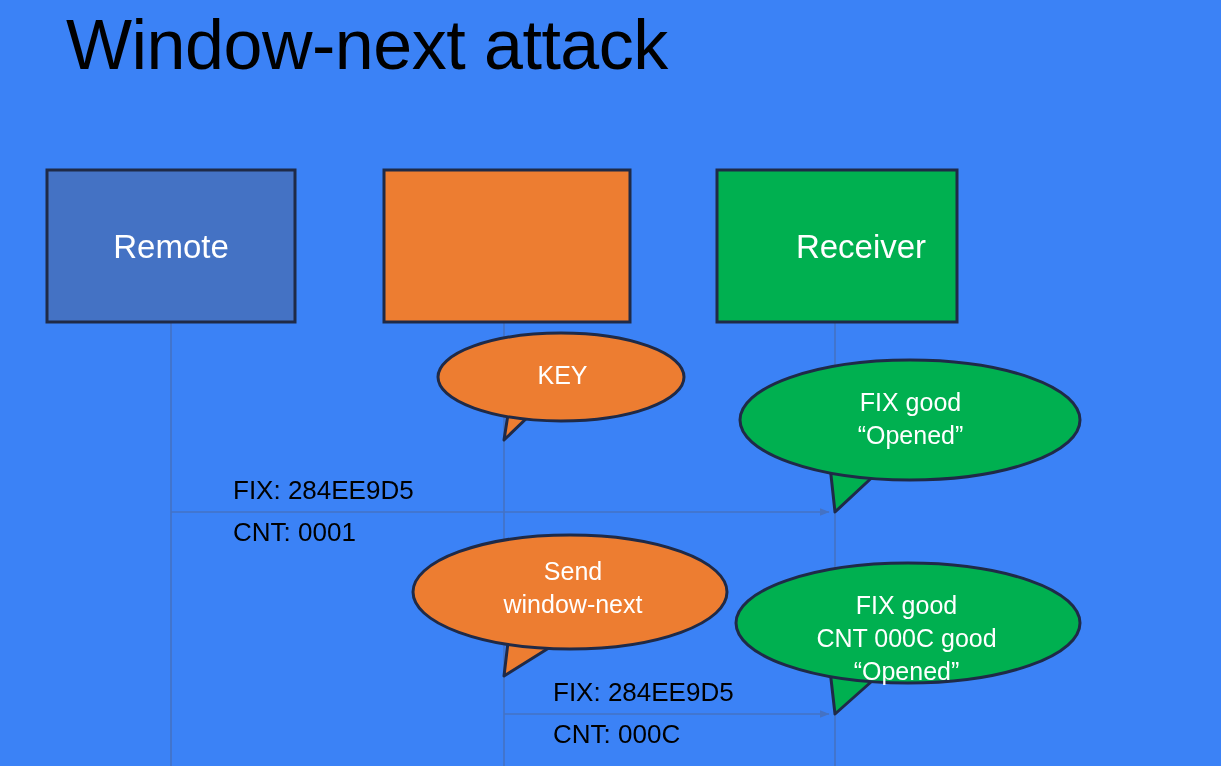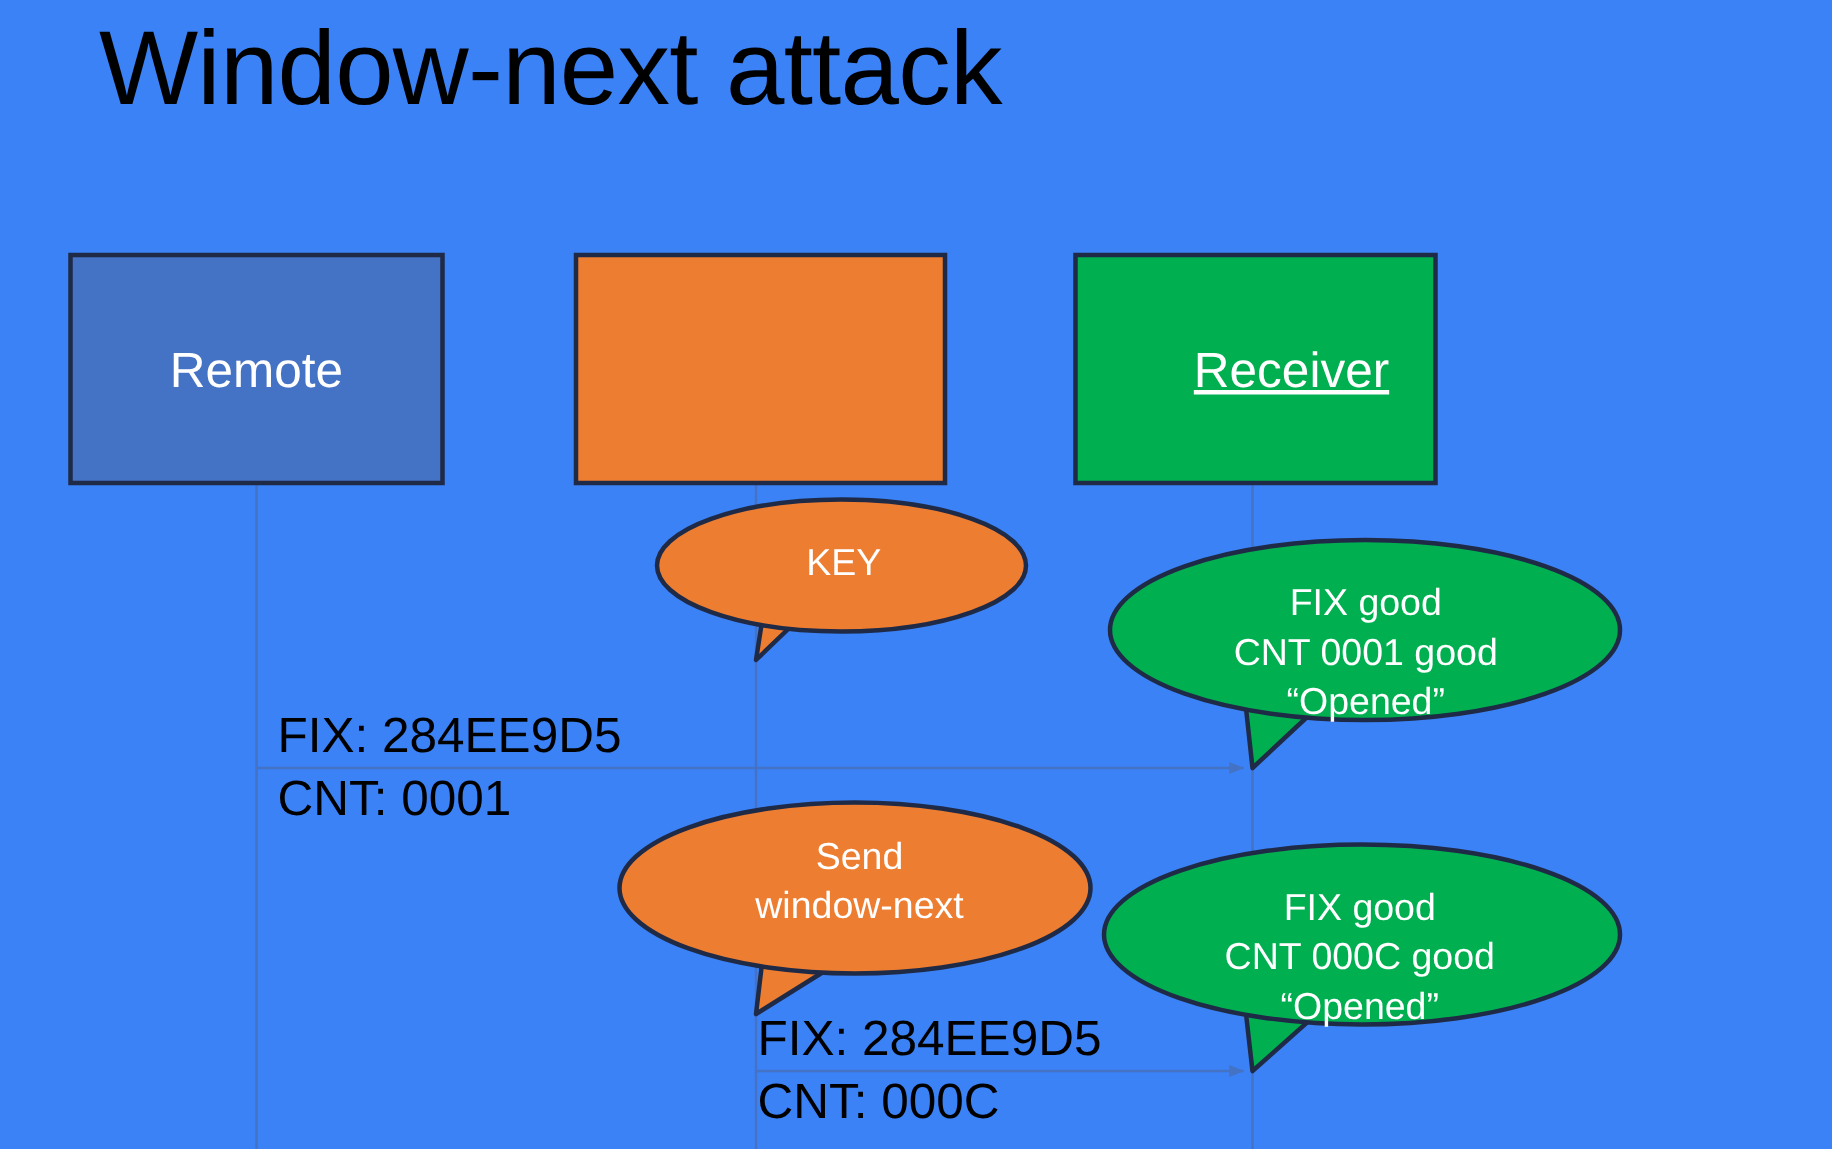--- a/index.html
+++ b/index.html
@@ -47,43 +47,44 @@
   .actor-label {
     position: absolute;
     color: #ffffff;
     font-size: 33px;
     line-height: 30px;
     text-align: center;
     white-space: nowrap;
   }
   #actor-label-0 { left: 47px;  top: 232px; width: 248px; }
   #actor-label-1 { left: 384px; top: 232px; width: 246px; }
-  #actor-label-2 { left: 717px; top: 232px; width: 288px; text-decoration: underline; }
+  #actor-label-2 { left: 717px; top: 232px; width: 288px; }
 
   
   .callout-text {
     position: absolute;
     color: #ffffff;
     text-align: center;
     font-size: 25px;
     line-height: 33px;
     margin-top: 20px;
   }
   #callout-text-0 { left: 440px; top: 339px; width: 245px; }
   #callout-text-1 { left: 738px; top: 366px; width: 345px; }
   #callout-text-2 { left: 418px; top: 535px; width: 310px; }
   #callout-text-3 { left: 733px; top: 569px; width: 347px; }
 
   
   .msg-text {
     position: absolute;
     color: #000000;
-    font-size: 33px;
+    font-size: 26px;
     line-height: 34px;
     white-space: nowrap;
+    margin-left: 48px;
   }
   #msg-0-fix { left: 185px; top: 473px; }
   #msg-0-cnt { left: 185px; top: 515px; }
   #msg-1-fix { left: 505px; top: 675px; }
   #msg-1-cnt { left: 505px; top: 717px; }
 </style>
 </head>
 <body>
 
 <div id="slide">
@@ -138,21 +139,20 @@
 
   <div class="actor-label" id="actor-label-0">Remote</div>
   <div class="actor-label" id="actor-label-2">Receiver</div>
 
   <div class="callout-text" id="callout-text-0">
     <div>KEY</div>
   </div>
 
   <div class="callout-text" id="callout-text-1">
     <div>FIX good</div>
-    <div>CNT 0001 good</div>
     <div>“Opened”</div>
   </div>
 
   <div class="callout-text" id="callout-text-2">
     <div>Send</div>
     <div>window-next</div>
   </div>
 
   <div class="callout-text" id="callout-text-3">
     <div>FIX good</div>

